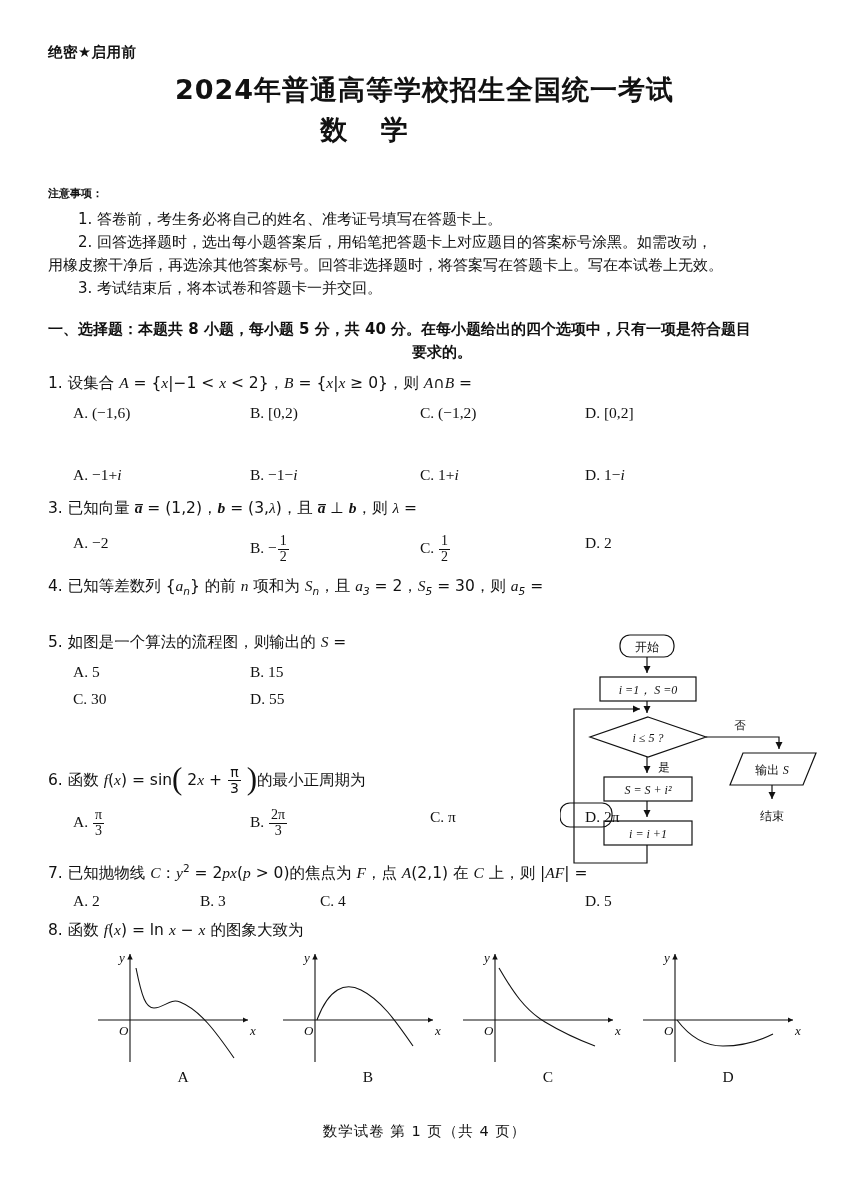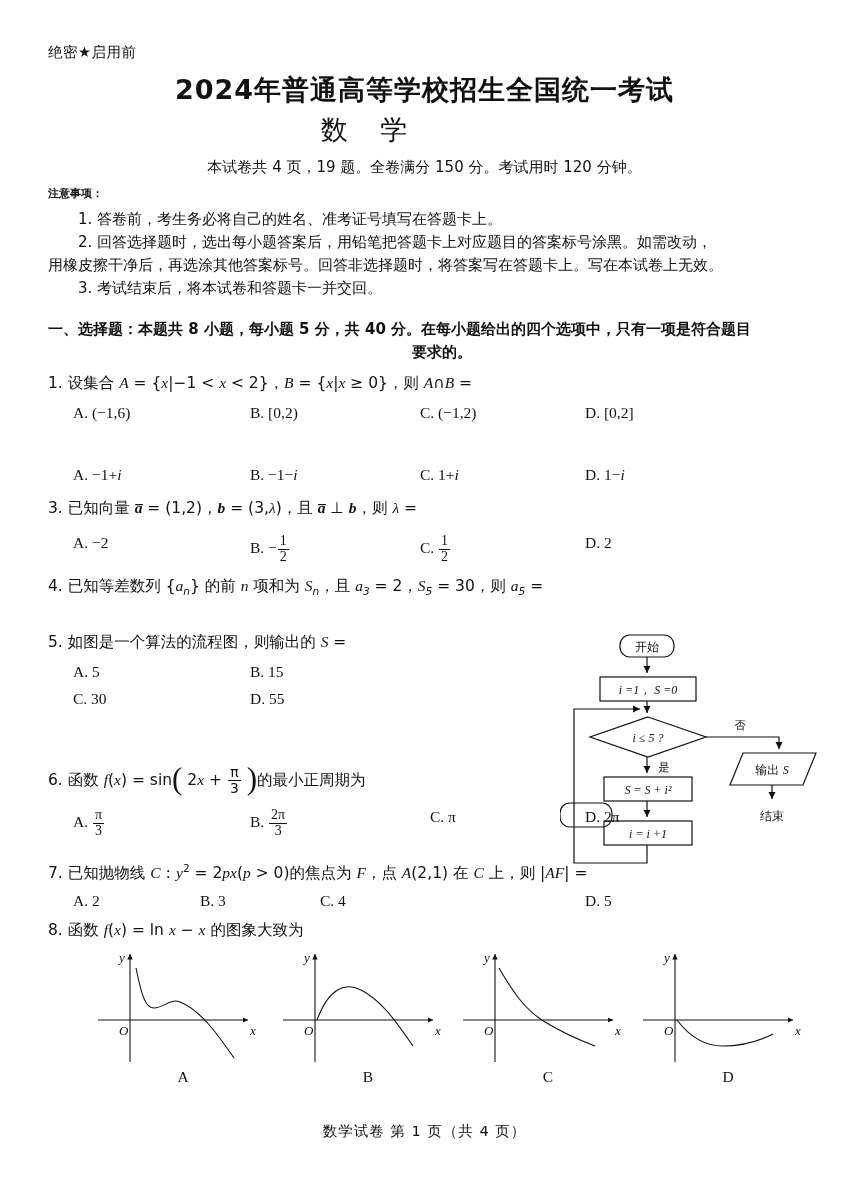--- a/index.html
+++ b/index.html
@@ -24,39 +24,39 @@
   
   .cn { font-family: "DejaVu Sans", "Liberation Sans", sans-serif; }
   .mi { font-style: italic; font-family: "Liberation Serif", "DejaVu Serif", serif; }
   .bold { font-weight: bold; }
 
   
   .secret {
     position: absolute;
     left: 48px; top: 43px;
     font-size: 14.5px;
-    font-weight: normal;
+    font-weight: bold;
     letter-spacing: .5px;
   }
   .main-title {
     position: absolute;
     left: 0; top: 72px;
     width: 849px;
     text-align: center;
     font-size: 27px;
     font-weight: bold;
     letter-spacing: 1px;
   }
   .subject-title {
     position: absolute;
     left: 0; top: 112px;
     width: 740px;
     text-align: center;
     font-size: 27px;
-    font-weight: normal;
+    font-weight: bold;
     letter-spacing: 12px;
   }
   .exam-info {
     position: absolute;
     left: 0; top: 158px;
     width: 849px;
     text-align: center;
     font-size: 15px;
   }
 
@@ -146,21 +146,20 @@
   }
 </style>
 </head>
 <body>
 
 <div class="page">
 
   <div class="secret cn">绝密★启用前</div>
   <div class="main-title cn">2024年普通高等学校招生全国统一考试</div>
   <div class="subject-title cn">数 学</div>
-  <div class="exam-info cn">本试卷共 4 页，19 题。全卷满分 150 分。考试用时 120 分钟。</div>
 
   <div class="notice-title cn">注意事项：</div>
   <div class="notice-body cn">
     <p>1. 答卷前，考生务必将自己的姓名、准考证号填写在答题卡上。</p>
     <p>2. 回答选择题时，选出每小题答案后，用铅笔把答题卡上对应题目的答案标号涂黑。如需改动，</p>
     <p class="cont">用橡皮擦干净后，再选涂其他答案标号。回答非选择题时，将答案写在答题卡上。写在本试卷上无效。</p>
     <p>3. 考试结束后，将本试卷和答题卡一并交回。</p>
   </div>
 
   <div class="section-head cn">

